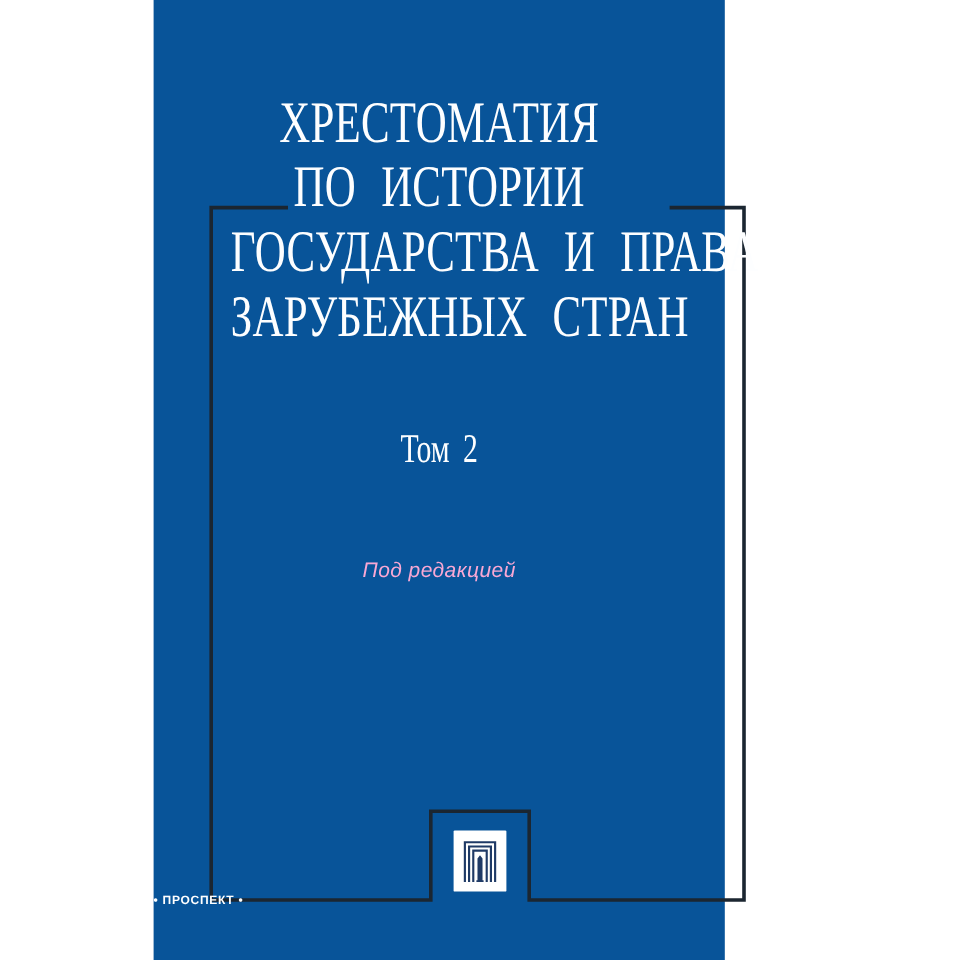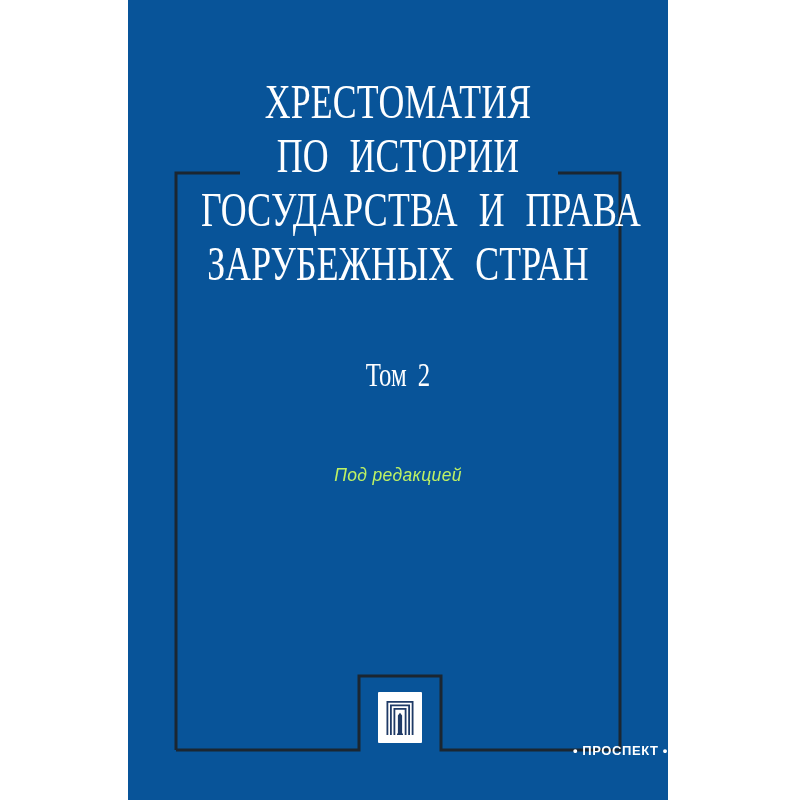--- a/index.html
+++ b/index.html
@@ -10,21 +10,21 @@
     overflow: hidden;
   }
   .page {
     position: relative;
     width: 800px; height: 800px;
     background: #ffffff;
   }
   .cover {
     position: absolute;
     left: 128px; top: 0;
-    width: 540px; height: 800px;
+    width: 476px; height: 800px;
     background: #085499;
   }
   .frame-svg {
     position: absolute;
     left: 0; top: 0;
     width: 544px; height: 800px;
   }
   .frame-path {
     fill: none;
     stroke: #1b2631;
@@ -61,44 +61,44 @@
     transform-origin: 50% 50%;
   }
   .editors {
     position: absolute;
     left: 0; right: 0; top: 464px;
     text-align: center;
     font-family: "Liberation Sans", sans-serif;
     font-style: italic;
     font-size: 17.5px;
     line-height: 22px;
-    color: #bef264;
+    color: #f9a8d4;
     letter-spacing: 0.02em;
   }
   .logo-box {
     position: absolute;
     left: 250px; top: 692px;
     width: 44px; height: 51px;
     background: #ffffff;
     border-radius: 1px;
   }
   .logo-box svg { display: block; }
   .emblem-stroke {
     fill: none;
     stroke: #1f3a66;
     stroke-width: 1.8;
   }
   .emblem-fill { fill: #1f3a66; }
   .publisher-name {
     position: absolute;
     left: 0; right: 0; top: 745px;
-    text-align: right;
+    text-align: left;
     font-family: "Liberation Sans", sans-serif;
     font-weight: bold;
-    font-size: 13px;
+    font-size: 10px;
     line-height: 11px;
     letter-spacing: 0.6px;
     color: #ffffff;
     white-space: nowrap;
   }
 </style>
 </head>
 <body>
 
 <div class="page">

